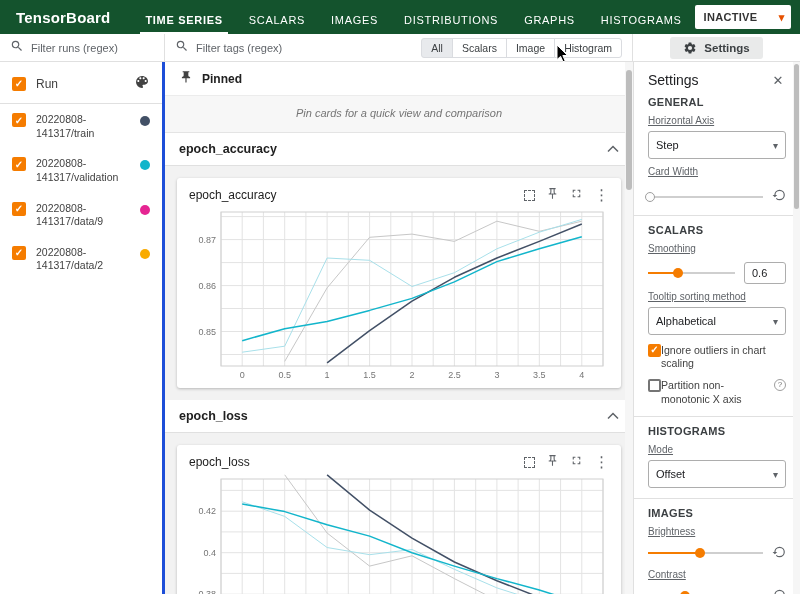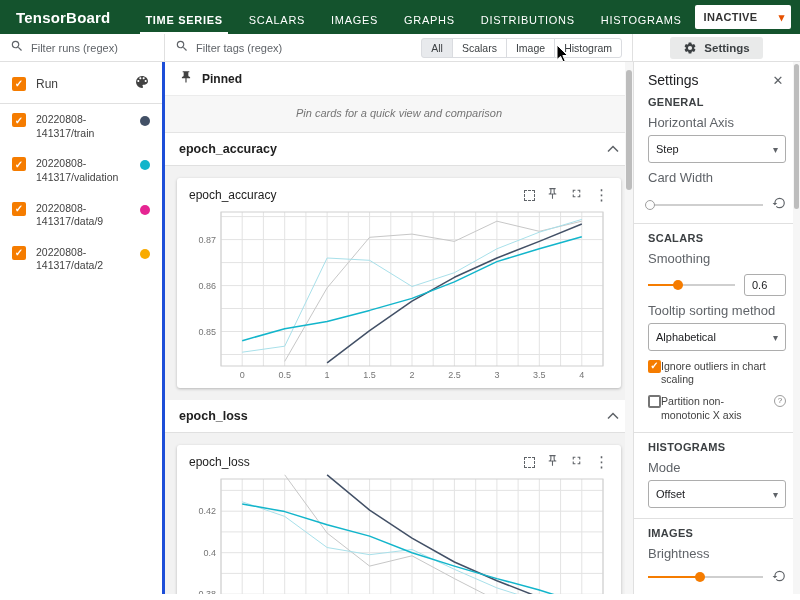--- a/index.html
+++ b/index.html
@@ -66,21 +66,21 @@
   .scroll-track { position: absolute; top: 0; bottom: 0; right: 0; width: 8px; background: #f6f6f6; }
   .scroll-thumb { position: absolute; right: 1px; width: 6px; background: #bdbdbd; border-radius: 3px; }
 
   
   .panel { width: 167px; flex: none; border-left: 1px solid #e0e0e0; background: #fff; padding: 10px 14px 0 14px; position: relative; overflow: hidden; }
   .panel-title-row { display: flex; align-items: center; justify-content: space-between; margin-bottom: 6px; }
   .panel-title { font-size: 14px; font-weight: 500; color: #202124; }
   .close-x { cursor: pointer; color: #5f6368; width: 16px; height: 16px; display: flex; align-items: center; justify-content: center; }
   .close-x::after { content: "✕"; font-size: 13px; }
   .sec-header { font-size: 11px; font-weight: bold; color: #3c4043; letter-spacing: .3px; margin: 8px 0 4px; }
-  .ctl-label { font-size: 13px; color: #5f6368; margin: 7px 0 5px; }
+  .ctl-label { font-size: 10px; color: #5f6368; margin: 7px 0 5px; text-decoration: underline; }
   .select { border: 1px solid #adadad; border-radius: 3px; height: 28px; display: flex; align-items: center; justify-content: space-between; padding: 0 7px; font-size: 11px; color: #202124; cursor: pointer; margin-bottom: 2px; }
   .select .caret::after { content: "▾"; color: #5f6368; font-size: 10px; }
   .slider-row { display: flex; align-items: center; gap: 9px; margin: 11px 0 7px; }
   .slider { position: relative; flex: 1; height: 12px; cursor: pointer; }
   .sl-track { position: absolute; left: 0; right: 0; top: 5px; height: 2px; background: #cfcfcf; }
   .sl-fill { position: absolute; left: 0; top: 5px; height: 2px; background: #f57c00; }
   .sl-thumb { position: absolute; top: 1px; width: 10px; height: 10px; border-radius: 50%; background: #f57c00; transform: translateX(-50%); }
   .slider.plain .sl-thumb { background: #fdfdfd; border: 1px solid #9e9e9e; }
   .value-box { border: 1px solid #adadad; border-radius: 3px; width: 42px; height: 22px; flex: none; display: flex; align-items: center; padding-left: 7px; font-size: 11px; color: #202124; }
   .check-row { display: flex; align-items: flex-start; gap: 0; margin: 9px 0; font-size: 10.6px; color: #424242; line-height: 1.25; }
@@ -93,22 +93,22 @@
 </style>
 </head>
 <body>
 
 <div class="header">
   <div class="logo">TensorBoard</div>
   <div class="tabs">
     <div class="tab active">TIME SERIES</div>
     <div class="tab">SCALARS</div>
     <div class="tab">IMAGES</div>
+    <div class="tab">DISTRIBUTIONS</div>
     <div class="tab">GRAPHS</div>
-    <div class="tab">DISTRIBUTIONS</div>
     <div class="tab">HISTOGRAMS</div>
   </div>
   <div class="header-right">
     <div class="status-select">
       <span>INACTIVE</span>
       <span class="caret"></span>
     </div>
 
   </div>
 </div>

